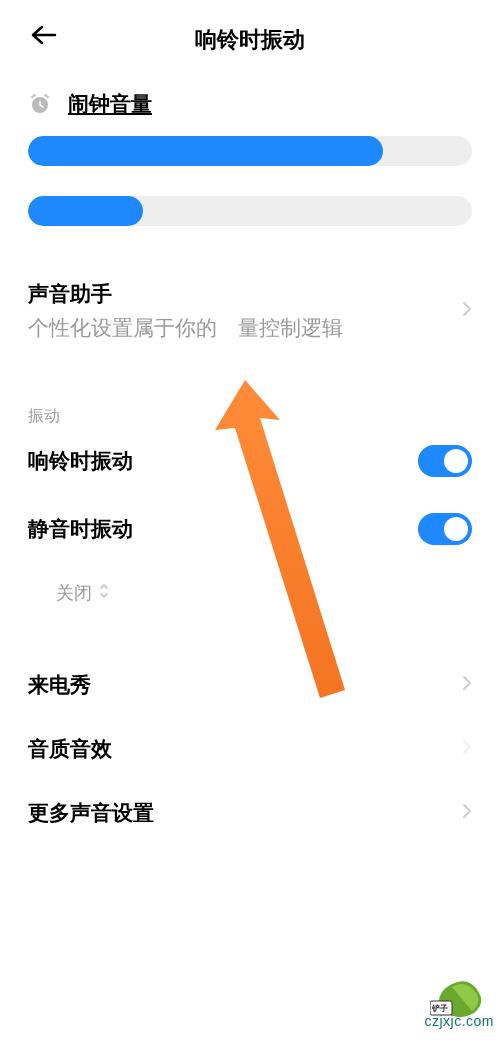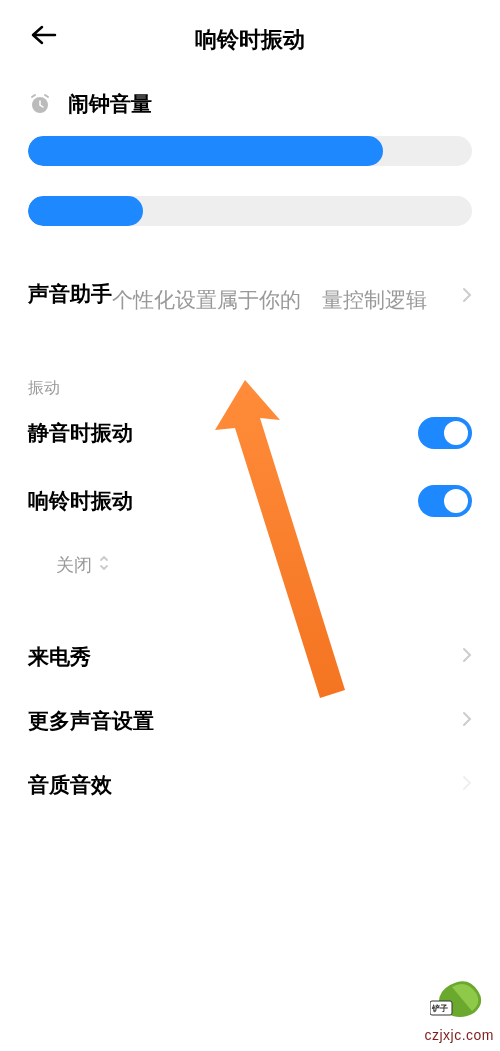--- a/index.html
+++ b/index.html
@@ -32,20 +32,21 @@
       text-align: center;
       font-size: 22px;
       font-weight: 600;
       color: #000;
     }
     .content {
       padding: 20px 28px 0 28px;
     }
     .slider-section {
       margin-bottom: 30px;
+      text-decoration: underline;
     }
     .slider-label-row {
       display: flex;
       align-items: center;
       margin-bottom: 18px;
     }
     .slider-icon {
       width: 24px;
       height: 24px;
       margin-right: 16px;
@@ -75,21 +76,21 @@
       display: flex;
       align-items: center;
       justify-content: space-between;
       padding: 18px 0;
     }
     .setting-row.tall {
       padding: 24px 0;
     }
     .setting-text {
       display: flex;
-      flex-direction: row;
+      flex-direction: column;
     }
     .setting-title {
       font-size: 21px;
       font-weight: 600;
       color: #000;
     }
     .setting-subtitle {
       font-size: 21px;
       color: #999;
       margin-top: 6px;
@@ -137,23 +138,23 @@
     .arrow-annotation {
       position: absolute;
       left: 210px;
       top: 380px;
       pointer-events: none;
       z-index: 100;
     }
     .watermark-text {
       position: absolute;
       right: 6px;
-      bottom: 8px;
+      bottom: 22px;
       font-size: 14px;
-      color: #7f1d1d;
+      color: #0f766e;
       letter-spacing: 0.5px;
     }
     .logo-badge {
       position: absolute;
       right: 10px;
       bottom: 28px;
     }
   </style>
 </head>
 <body>
@@ -201,26 +202,26 @@
     <span class="chevron">
       <svg width="10" height="16" viewBox="0 0 10 16">
           <path d="M2 2 L8 8 L2 14" stroke="#ccc" stroke-width="2" fill="none" stroke-linecap="round"></path>
         </svg>
     </span>
   </div>
 
   <div class="section-header">振动</div>
 
   <div class="setting-row">
+    <span class="setting-title">响铃时振动</span>
+    <div class="toggle"></div>
+  </div>
+
+  <div class="setting-row">
     <span class="setting-title">静音时振动</span>
-    <div class="toggle"></div>
-  </div>
-
-  <div class="setting-row">
-    <span class="setting-title">响铃时振动</span>
     <div class="toggle"></div>
   </div>
 
   <div class="setting-row">
     <span class="value-text">
       <span>关闭</span>
       <span class="updown">
         <svg width="12" height="18" viewBox="0 0 12 18">
             <path d="M3 6 L6 3 L9 6 M3 12 L6 15 L9 12" stroke="#ccc" stroke-width="1.8" fill="none" stroke-linecap="round" stroke-linejoin="round"></path>
           </svg>
@@ -233,31 +234,31 @@
   <div class="setting-row">
     <span class="setting-title">来电秀</span>
     <span class="chevron">
       <svg width="10" height="16" viewBox="0 0 10 16">
           <path d="M2 2 L8 8 L2 14" stroke="#ccc" stroke-width="2" fill="none" stroke-linecap="round"></path>
         </svg>
     </span>
   </div>
 
   <div class="setting-row">
+    <span class="setting-title">音质音效</span>
+    <span class="chevron" style="opacity:0.3">
+      <svg width="10" height="16" viewBox="0 0 10 16">
+          <path d="M2 2 L8 8 L2 14" stroke="#ccc" stroke-width="2" fill="none" stroke-linecap="round"></path>
+        </svg>
+    </span>
+  </div>
+
+  <div class="setting-row">
     <span class="setting-title">更多声音设置</span>
     <span class="chevron">
-      <svg width="10" height="16" viewBox="0 0 10 16">
-          <path d="M2 2 L8 8 L2 14" stroke="#ccc" stroke-width="2" fill="none" stroke-linecap="round"></path>
-        </svg>
-    </span>
-  </div>
-
-  <div class="setting-row">
-    <span class="setting-title">音质音效</span>
-    <span class="chevron" style="opacity:0.3">
       <svg width="10" height="16" viewBox="0 0 10 16">
           <path d="M2 2 L8 8 L2 14" stroke="#ccc" stroke-width="2" fill="none" stroke-linecap="round"></path>
         </svg>
     </span>
   </div>
 
 </div>
 
 <div class="arrow-annotation">
   <svg width="180" height="330" viewBox="0 0 180 330">

